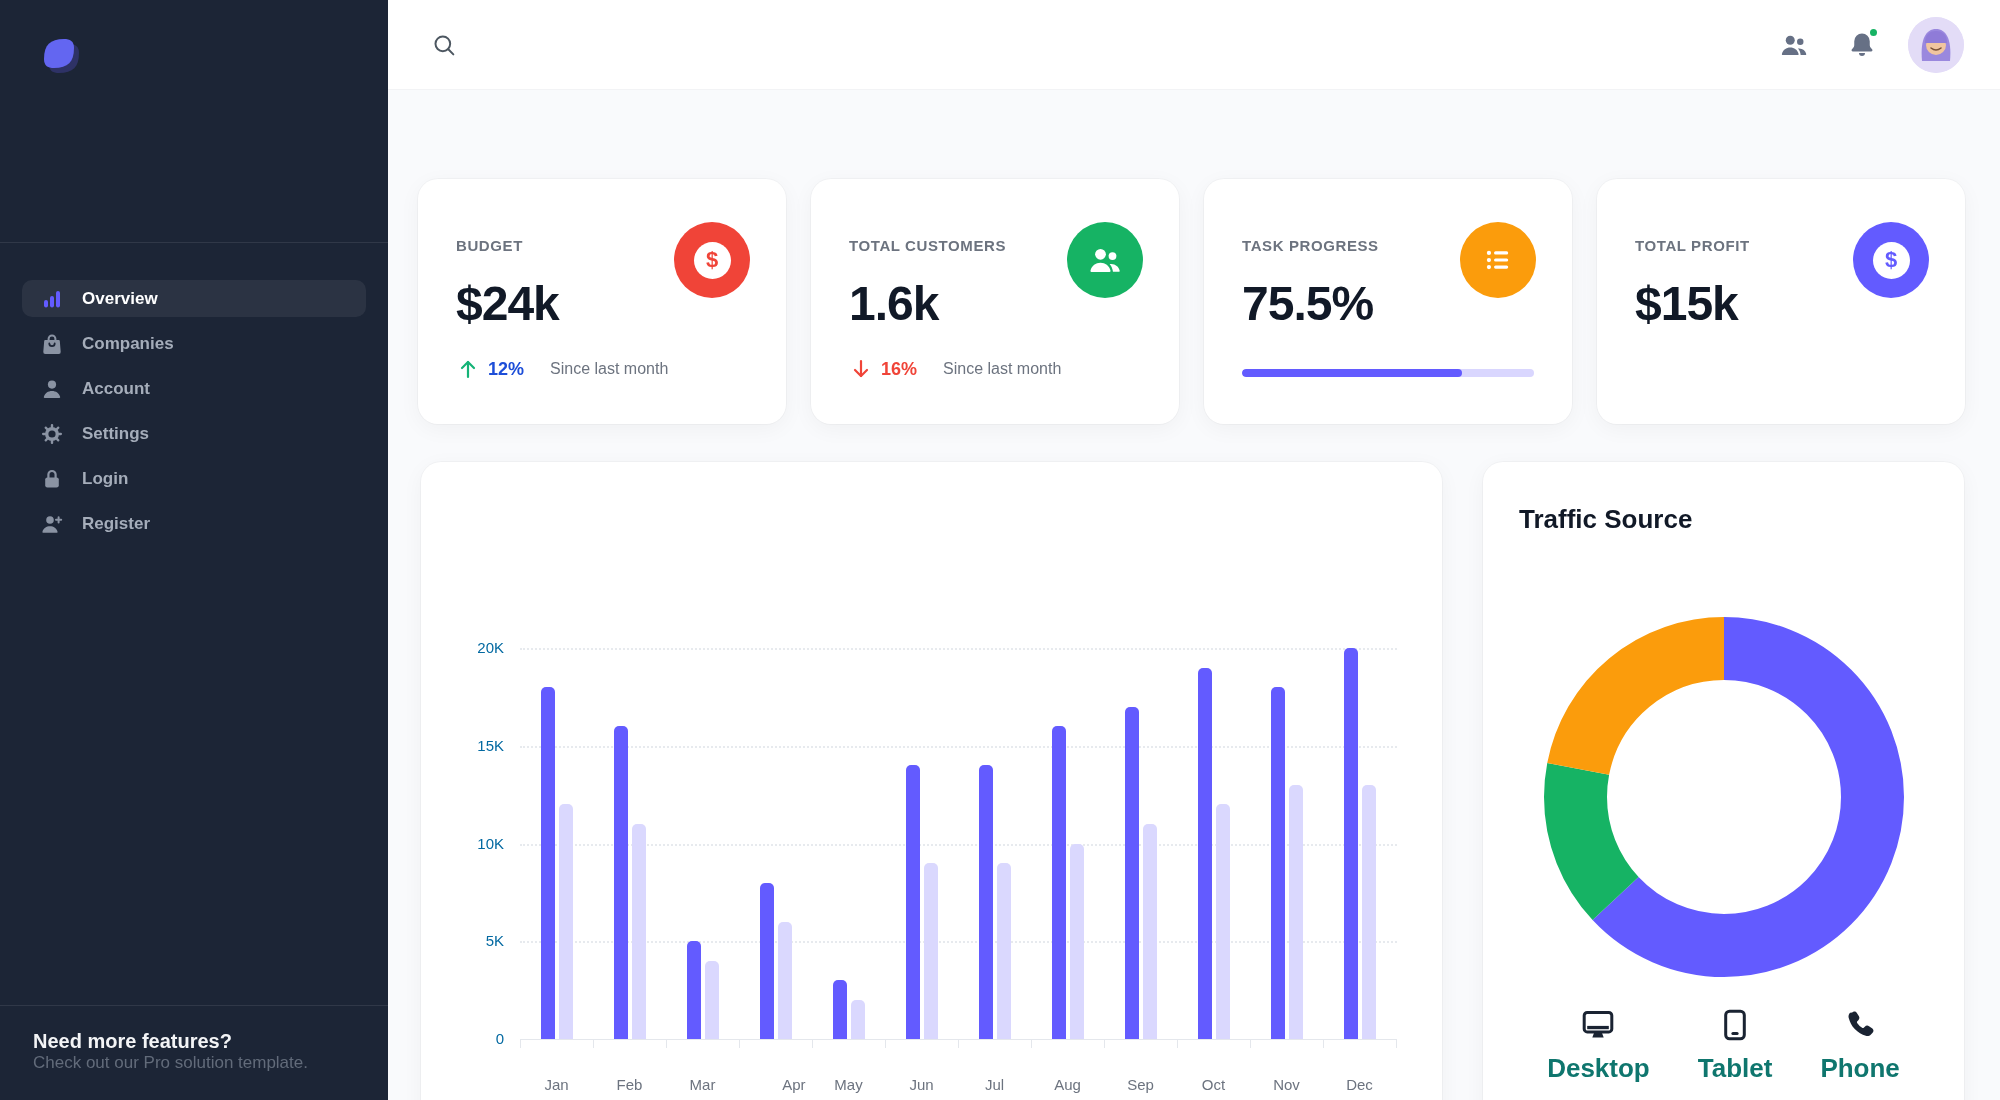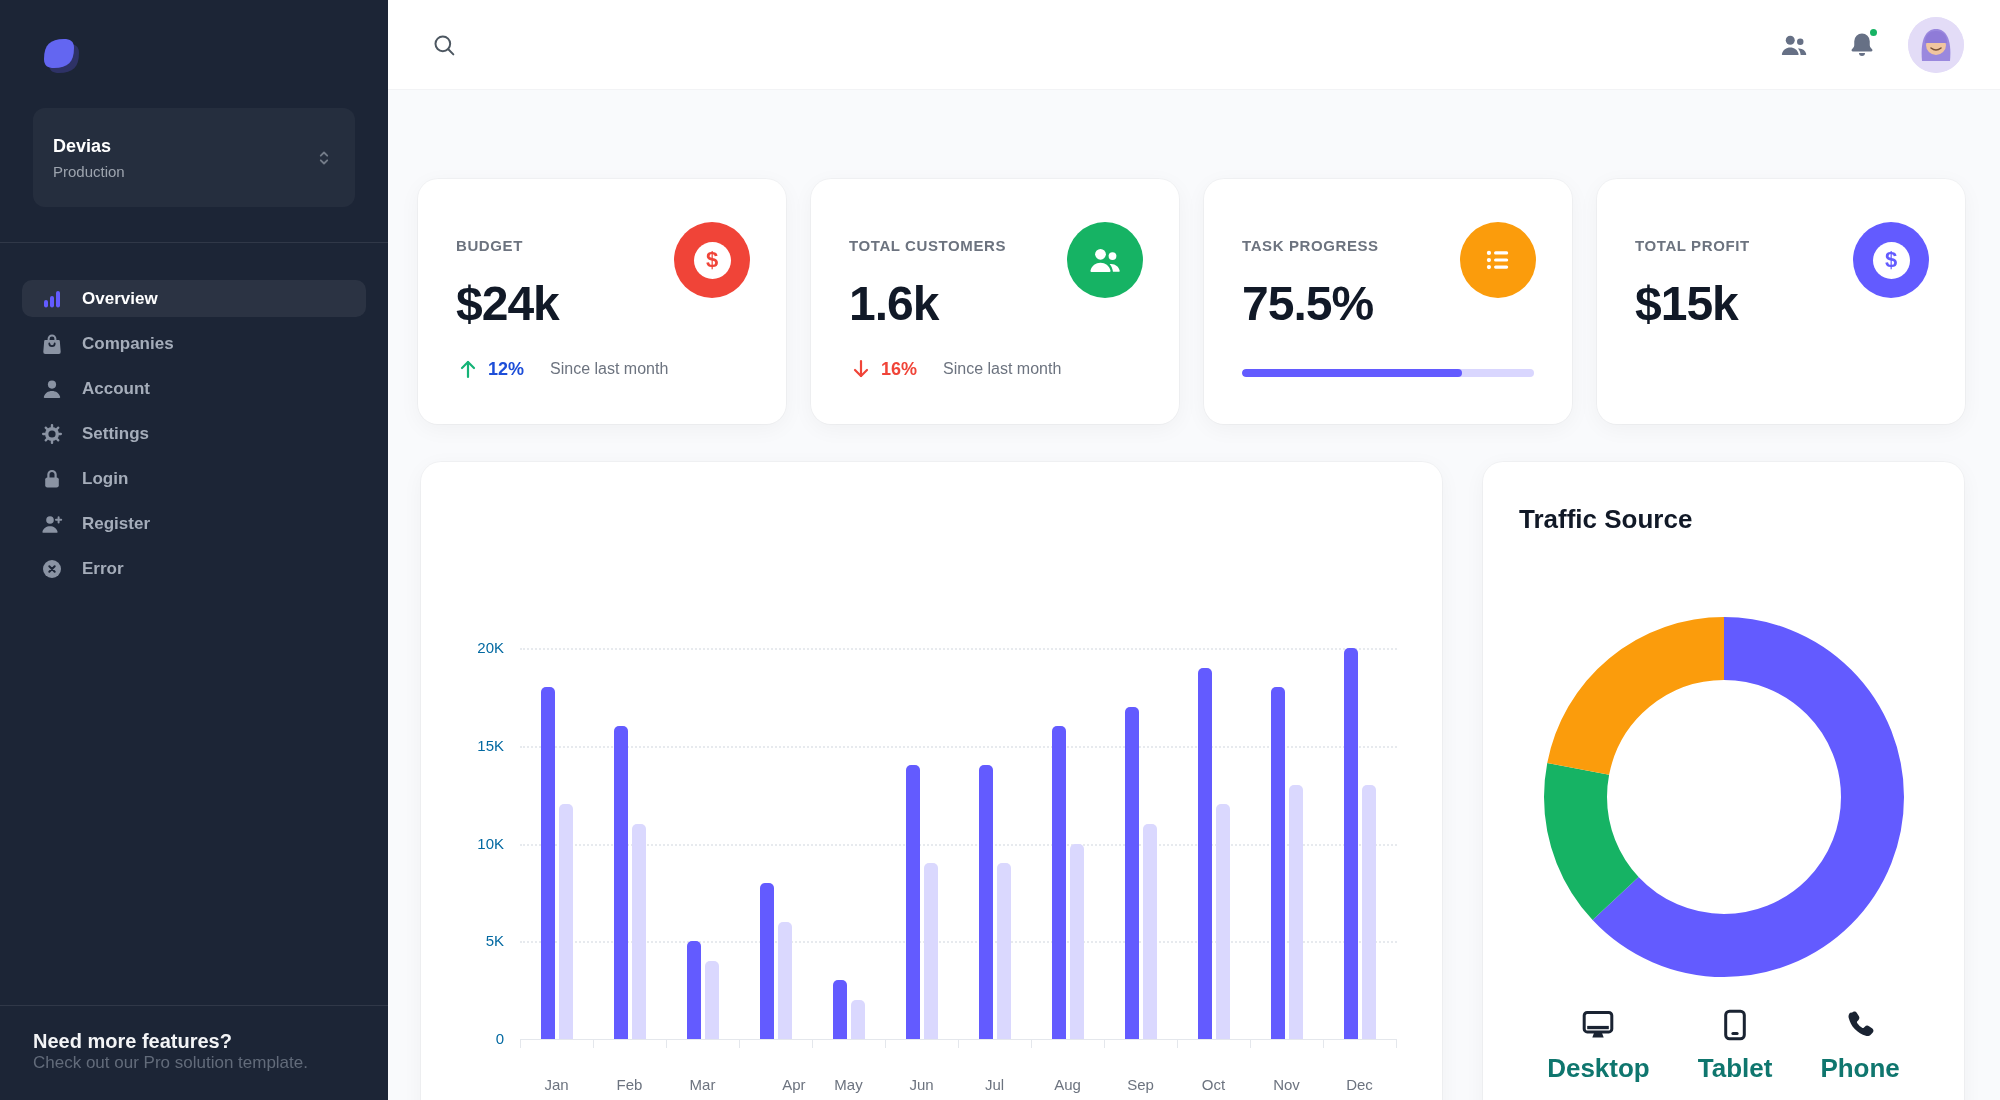--- a/index.html
+++ b/index.html
@@ -87,32 +87,20 @@
 <div class="stage">
 
   <aside class="sidebar">
     <div class="logo">
       <svg width="56" height="56" viewBox="0 0 56 56">
         <path d="M16 36 C16 22 22 16 36 16 C42 16 46 18 46 25 C46 39 40 45 26 45 C20 45 16 43 16 36 Z" fill="#2E3266"></path>
         <path d="M11 31 C11 17 17 11 31 11 C37 11 41 13 41 20 C41 34 35 40 21 40 C15 40 11 38 11 31 Z" fill="#6366F1"></path>
       </svg>
     </div>
 
-    <div class="workspace">
-      <div class="ws-text">
-        <div class="ws-name">Devias</div>
-        <div class="ws-env">Production</div>
-      </div>
-      <span>
-        <svg width="22" height="22" viewBox="0 0 24 24" fill="none" stroke="#737B88" stroke-width="2" stroke-linecap="round" stroke-linejoin="round">
-          <path d="M8.5 9.5 L12 6 L15.5 9.5"></path>
-            <path d="M8.5 14.5 L12 18 L15.5 14.5"></path>
-        </svg>
-      </span>
-    </div>
 
     <div class="sb-divider" style="top:242px"></div>
 
     <nav class="nav">
       <div class="nav-item active">
         <span class="nav-icon">
           <svg width="24" height="24" viewBox="0 0 24 24" fill="currentColor">
             <rect x="4" y="13" width="4" height="7.5" rx="2"></rect>
               <rect x="10" y="9" width="4" height="11.5" rx="2"></rect>
               <rect x="16" y="4" width="4" height="16.5" rx="2"></rect>
@@ -172,29 +160,20 @@
         <span class="nav-icon">
           <svg width="24" height="24" viewBox="0 0 24 24">
             <g fill="currentColor">
               <circle cx="10" cy="8" r="3.8"></circle>
               <path d="M2.4 19.9c.9-3.7 4-5.6 7.6-5.6s6.7 1.9 7.6 5.6c.1.4-.2.8-.6.8H3c-.4 0-.7-.4-.6-.8z"></path>
             </g>
             <path fill="none" stroke="currentColor" stroke-width="2" stroke-linecap="round" d="M18.6 5.2v5.2M16 7.8h5.2"></path>
           </svg>
         </span>
         <span class="nav-label">Register</span>
-      </div>
-      <div class="nav-item">
-        <span class="nav-icon">
-          <svg width="24" height="24" viewBox="0 0 24 24">
-            <circle cx="12" cy="12" r="9" fill="currentColor"></circle>
-            <path d="M9.3 9.3l5.4 5.4M14.7 9.3l-5.4 5.4" stroke="#1C2536" stroke-width="2" stroke-linecap="round"></path>
-          </svg>
-        </span>
-        <span class="nav-label">Error</span>
       </div>
     </nav>
 
     <div class="sb-divider" style="top:1005px"></div>
     <div class="sb-footer">
       <div class="sbf-title">Need more features?</div>
       <div class="sbf-sub">Check out our Pro solution template.</div>
     </div>
   </aside>
 

